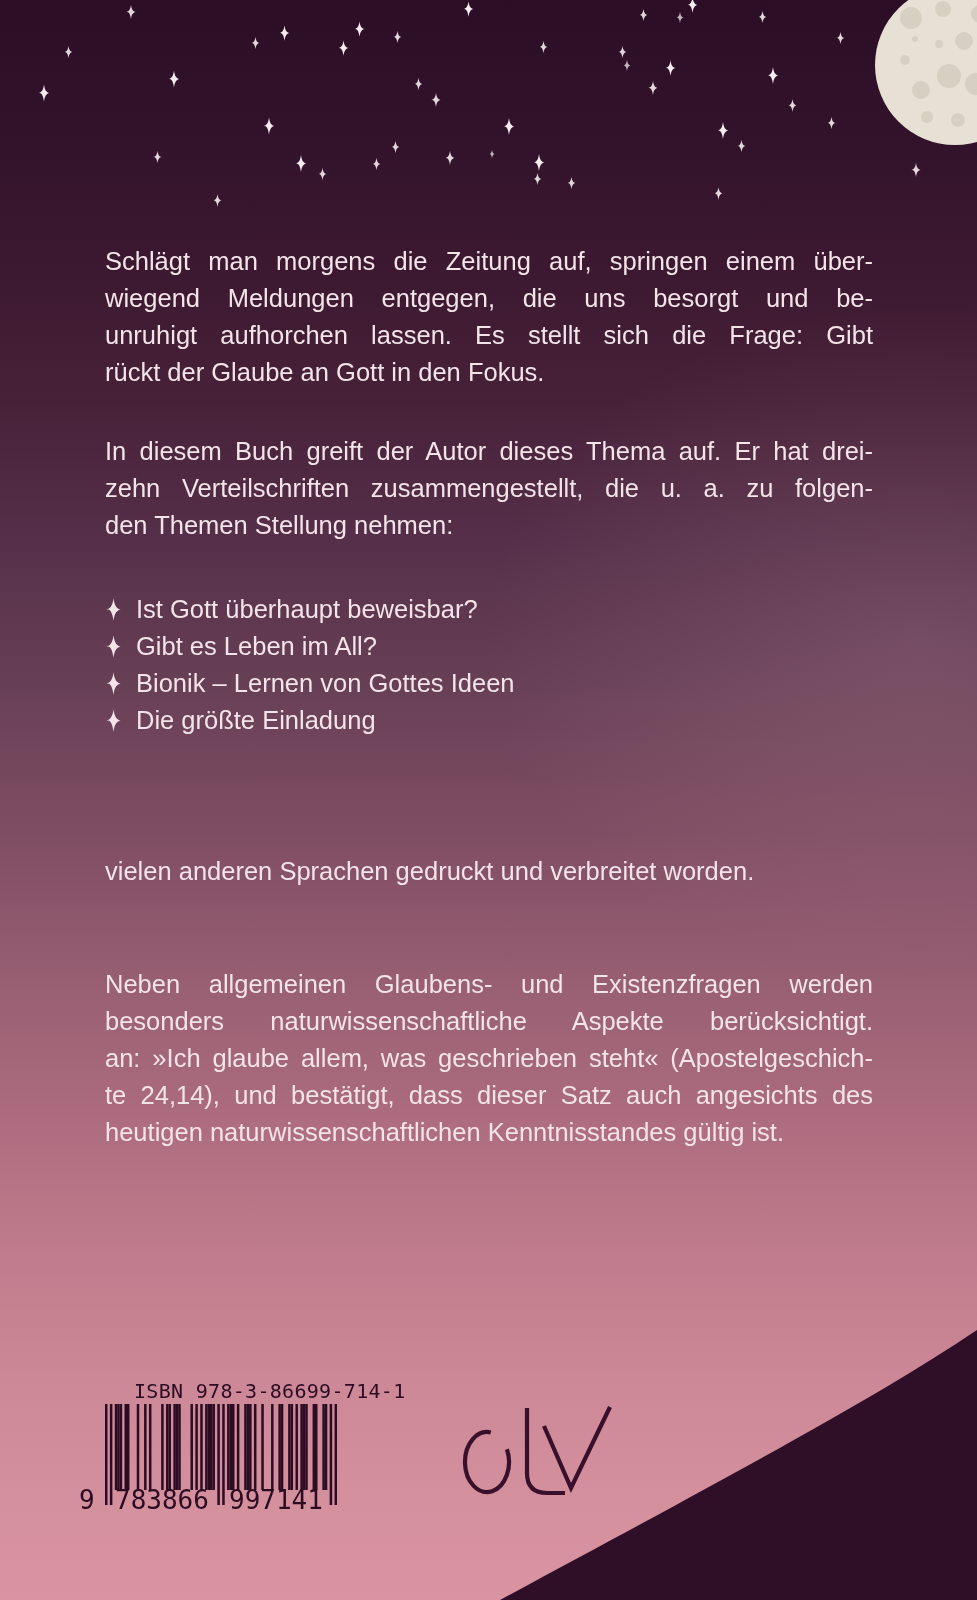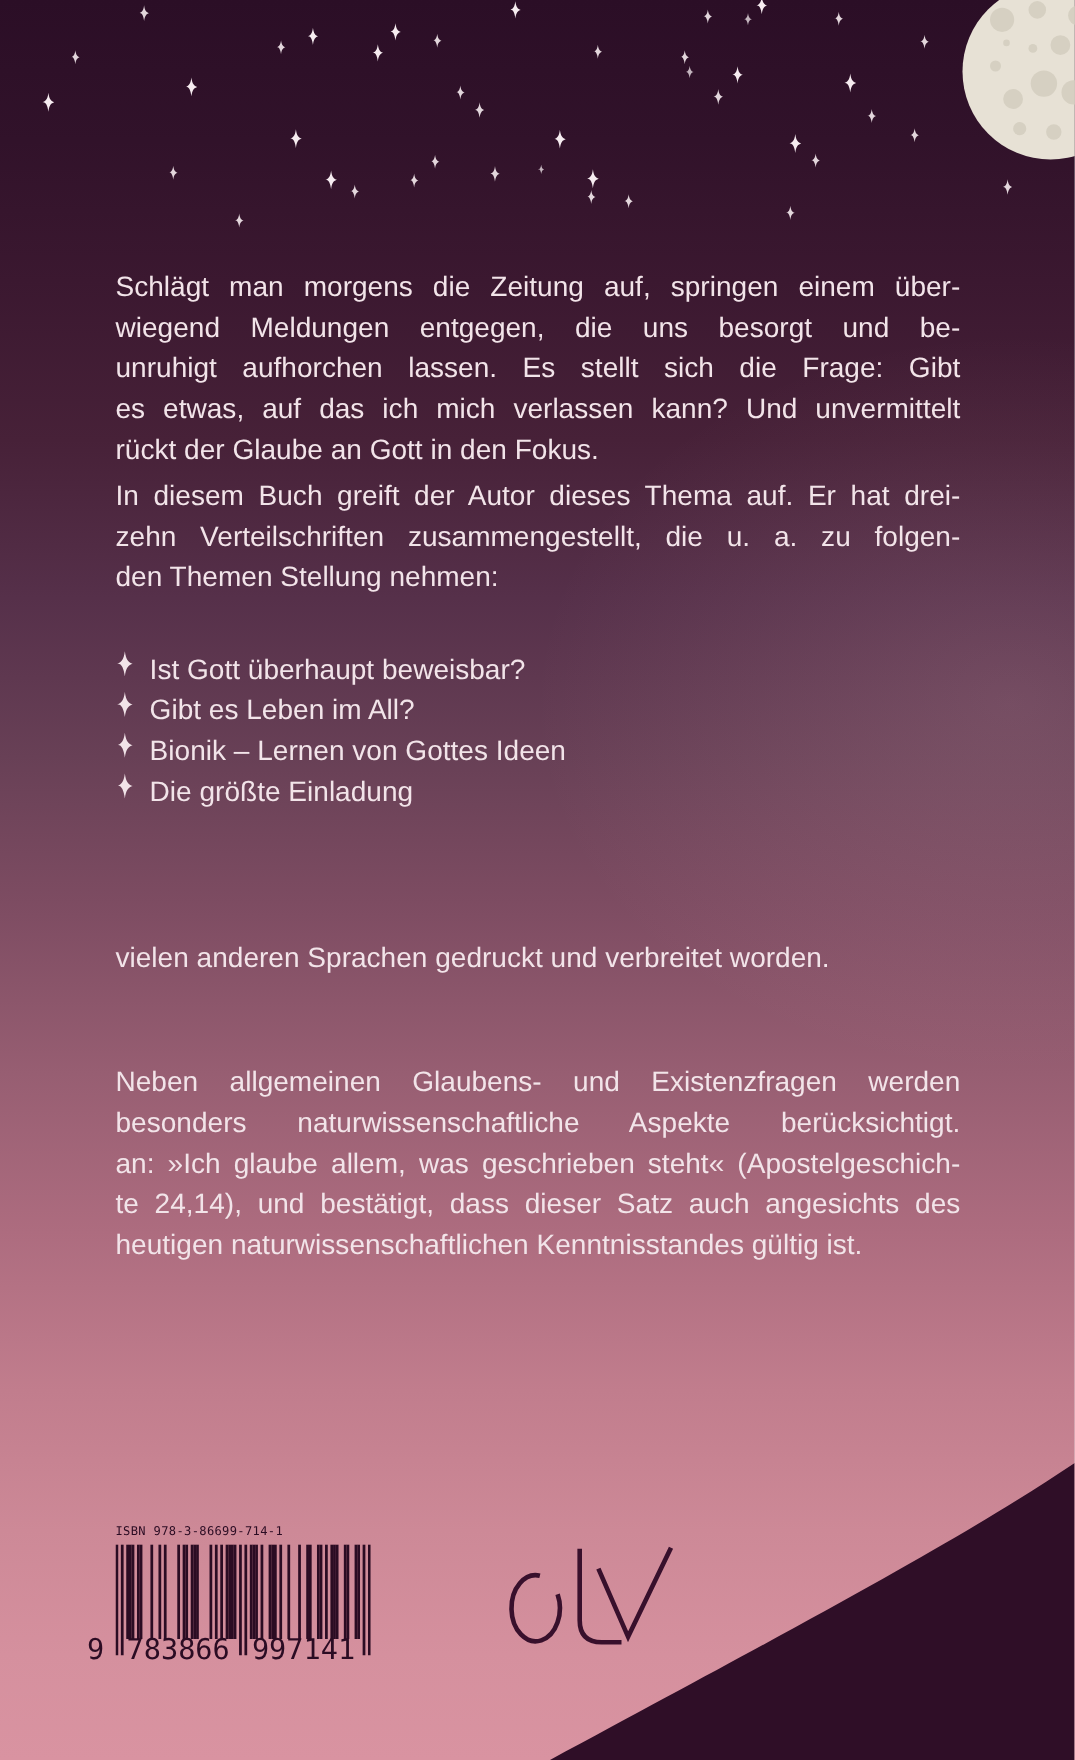--- a/index.html
+++ b/index.html
@@ -21,27 +21,27 @@
   #hill-svg{position:absolute;left:450px;top:1300px;}
   #content{
     left:105px;top:0;width:768px;
     color:#f2e4e9;font-size:25.5px;font-weight:400;
   }
   .para{position:absolute;left:0;width:768px;}
   .line{height:37px;line-height:37px;white-space:normal;}
   .just{text-align:justify;text-align-last:justify;}
   .it{}
   .topic-list{position:absolute;left:0;width:768px;}
-  .topic{height:37px;display:flex;}
+  .topic{height:37px;display:flex;align-items:center;}
   .topic .bullet{flex:0 0 auto;margin-right:14px;display:block;}
   .topic .t-label{line-height:37px;}
   #barcode-wrap{left:105px;top:1383px;width:232px;color:#2b0c23;}
   .isbn-label{
     font-family:"DejaVu Sans Mono","Liberation Mono",monospace;
-    font-size:11px;letter-spacing:0.3px;white-space:nowrap;height:21px;line-height:17px;
+    font-size:20px;letter-spacing:0.3px;white-space:nowrap;height:21px;line-height:17px;margin-left:29px;
   }
   #ean-svg{display:block;}
   .ean-digits{
     position:absolute;top:104px;left:0;width:232px;height:26px;
     font-family:"DejaVu Sans Mono","Liberation Mono",monospace;font-size:26px;line-height:26px;
   }
   .d-first{position:absolute;left:-26px;}
   .d-g1{position:absolute;left:10px;}
   .d-g2{position:absolute;left:124px;}
   #logo-svg{position:absolute;left:460px;top:1395px;}
@@ -202,21 +202,20 @@
         <circle cx="60" cy="55" r="3" fill="#d6d0c2"></circle>
       </g>
   </svg>
 </div>
 
 <div id="content">
     <div class="para" style="top: 204px; margin-top: 39px;">
       <div class="line just">Schlägt man morgens die Zeitung auf, springen einem über-</div>
       <div class="line just">wiegend Meldungen entgegen, die uns besorgt und be-</div>
       <div class="line just">unruhigt aufhorchen lassen. Es stellt sich die Frage: Gibt</div>
-      <div class="line just">es etwas, auf das ich mich verlassen kann? Und unvermittelt</div>
       <div class="line">rückt der Glaube an Gott in den Fokus.</div>
     </div>
     <div class="para" style="top: 433px;">
       <div class="line just">In diesem Buch greift der Autor dieses Thema auf. Er hat drei-</div>
       <div class="line just">zehn Verteilschriften zusammengestellt, die u. a. zu folgen-</div>
       <div class="line">den Themen Stellung nehmen:</div>
     </div>
     <div class="para" style="top: 853px;">
       <div class="line">vielen anderen Sprachen gedruckt und verbreitet worden.</div>
     </div>

